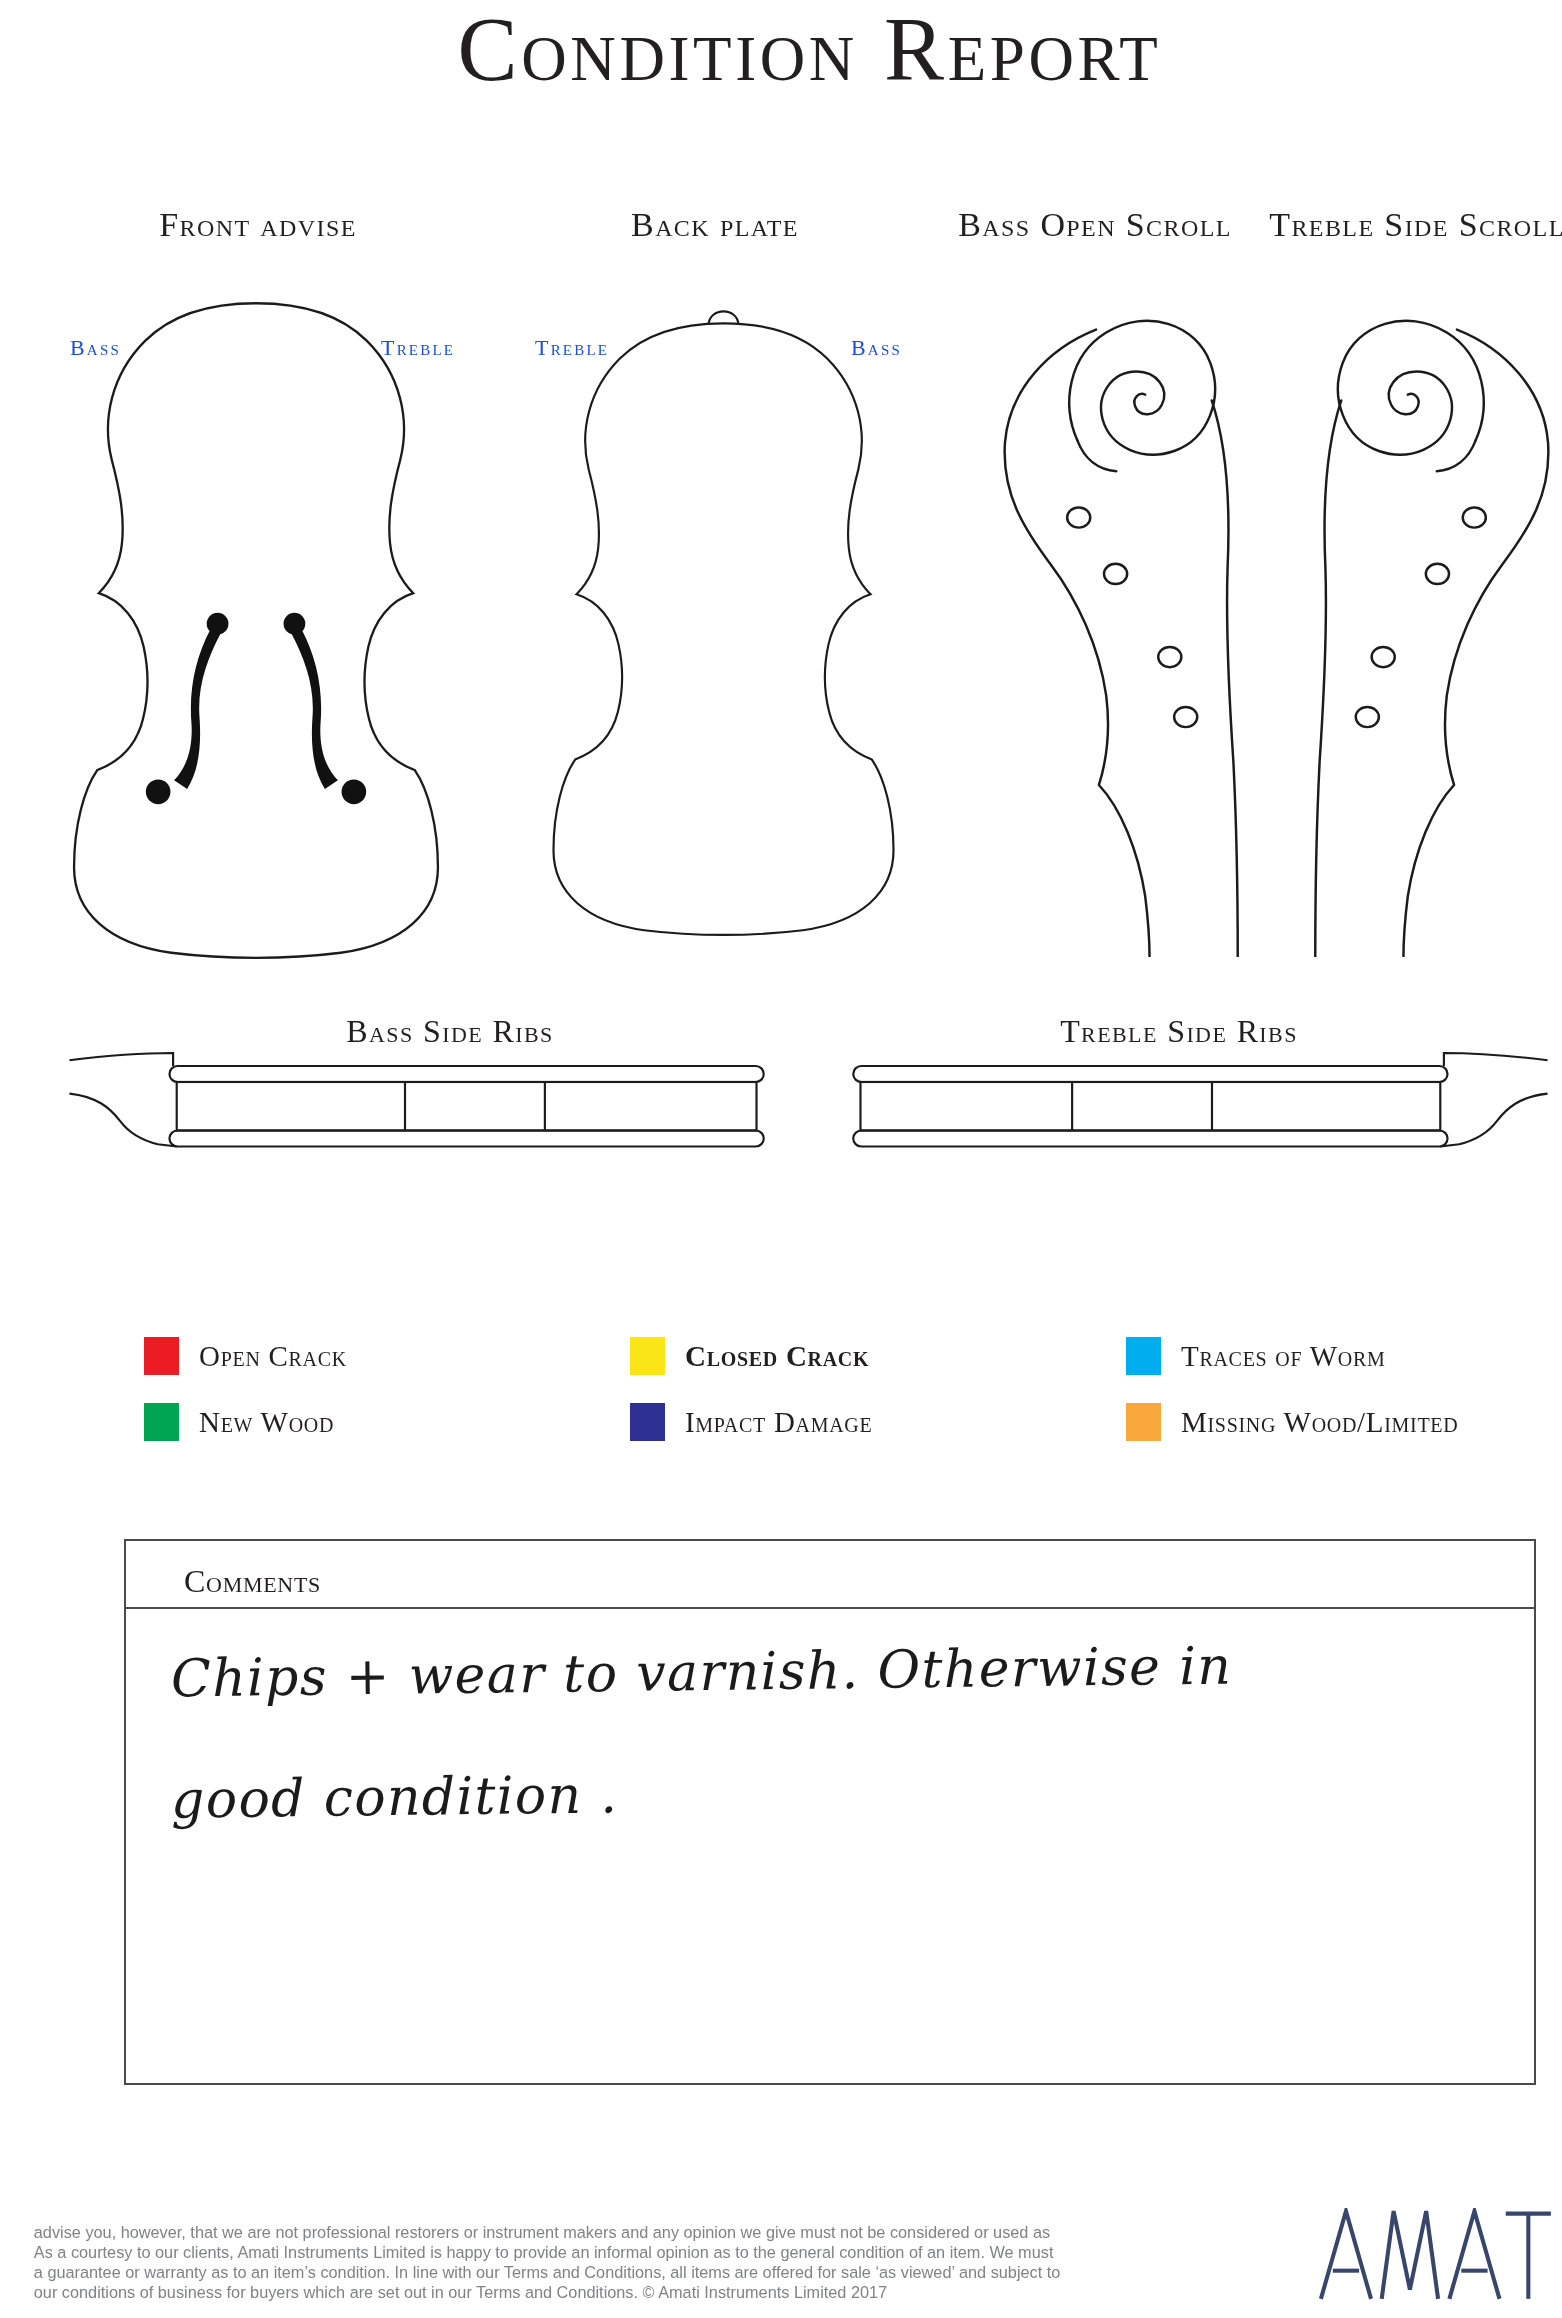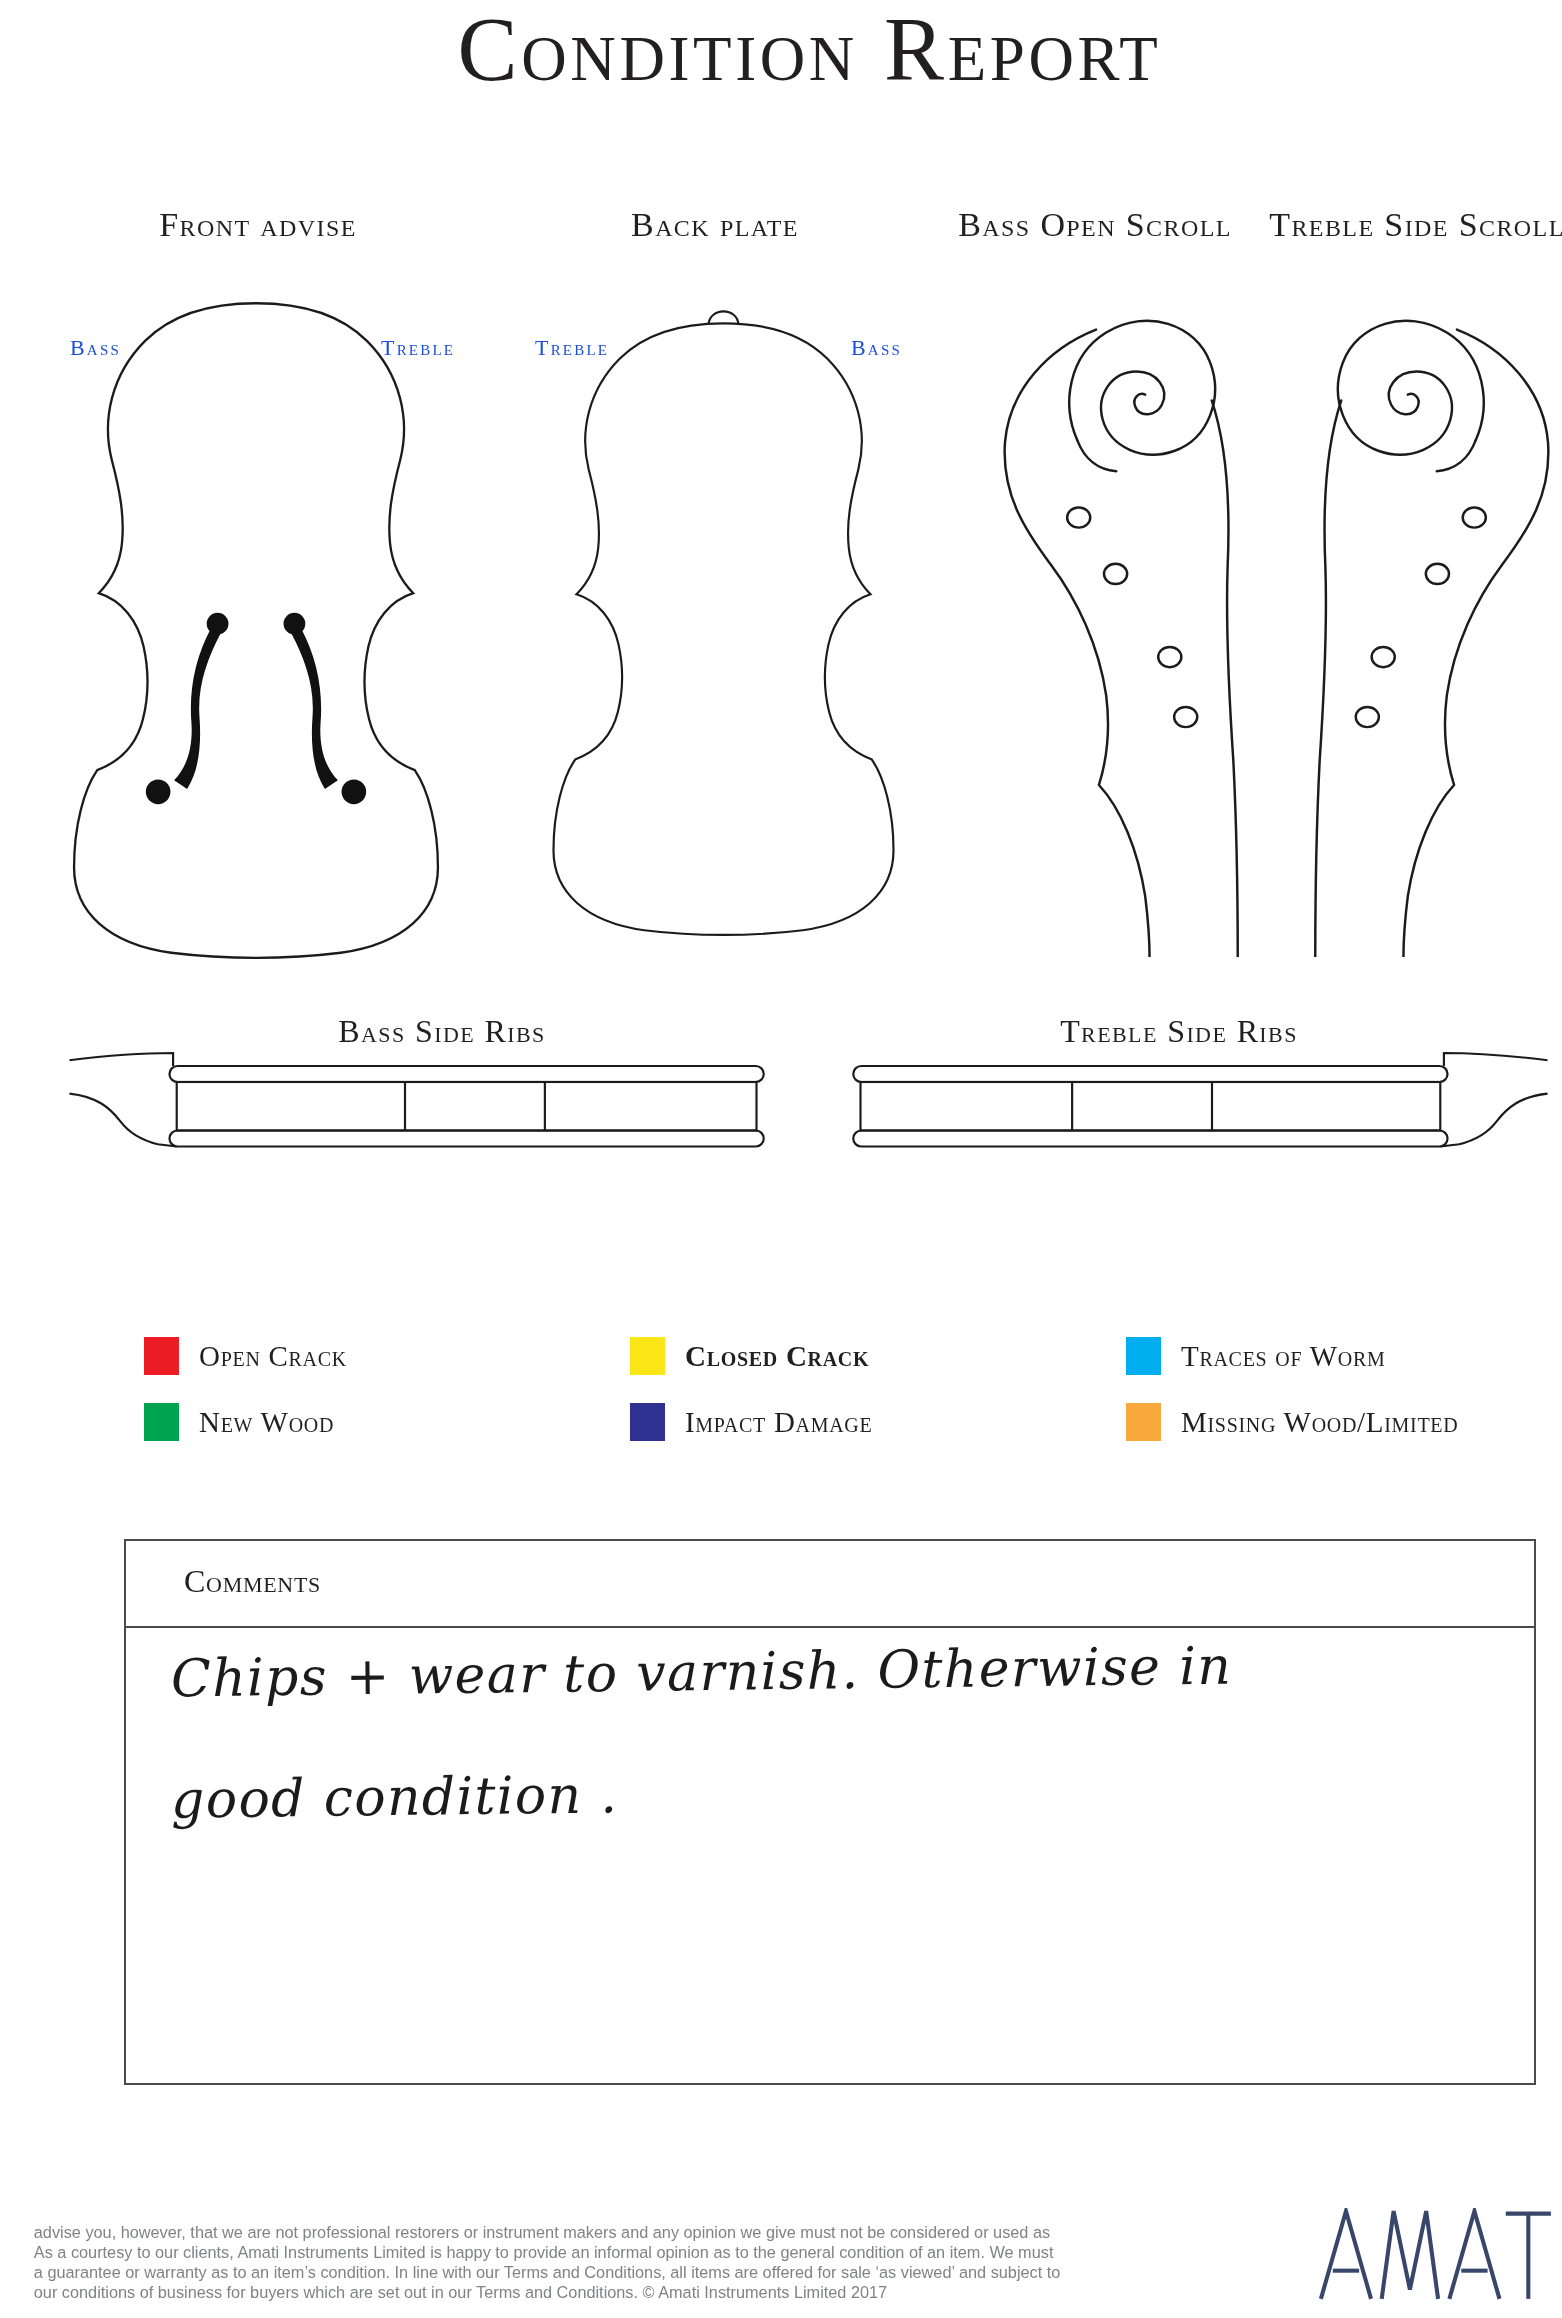--- a/index.html
+++ b/index.html
@@ -28,21 +28,21 @@
   .legend-label{
     position:absolute;left:55px;top:50%;transform:translateY(-54%);
     font-size:29px;letter-spacing:0.7px;white-space:nowrap;
   }
   .legend-label.bold{font-weight:600;}
   .comments-box{
     left:96px;top:1539px;width:1412px;height:546px;
     border:2.2px solid #4b4b4d;box-sizing:border-box;background:#fff;
   }
   .comments-header{
-    position:absolute;left:0;top:0;width:100%;height:87px;
+    position:absolute;left:0;top:0;width:100%;height:68px;
     border-bottom:2.2px solid #4b4b4d;box-sizing:border-box;
   }
   .comments-title{
     position:absolute;left:58px;top:22px;font-size:32px;letter-spacing:0.7px;
   }
   .handwriting{
     position:absolute;left:45px;
     font-family:"DejaVu Serif", serif;font-style:italic;
     font-size:52px;color:#1b1b1b;letter-spacing:1.4px;white-space:nowrap;
     transform:rotate(-0.7deg);
@@ -137,21 +137,21 @@
   <svg class="abs" style="left:968px;top:292px;" width="250" height="665" viewBox="0 0 345 920">
     <use href="#scroll"></use>
   </svg>
 
   <svg class="abs" style="left:1279px;top:292px;" width="250" height="665" viewBox="0 0 345 920">
     <g transform="translate(345 0) scale(-1 1)">
         <use href="#scroll"></use>
       </g>
   </svg>
 
-  <div class="abs sc ribs-hdr" style="left:262px;width:304px;font-family:Liberation Serif, serif;">Bass Side Ribs</div>
+  <div class="abs sc ribs-hdr" style="left:270px;width:304px;font-family:Liberation Serif, serif;">Bass Side Ribs</div>
   <div class="abs sc ribs-hdr" style="left:999px;width:304px;">Treble Side Ribs</div>
 
   <svg class="abs" style="left:40px;top:1050px;" width="703" height="98" viewBox="0 0 970 135">
     <use href="#ribs"></use>
   </svg>
 
   <svg class="abs" style="left:818px;top:1050px;" width="703" height="98" viewBox="0 0 970 135">
     <g transform="translate(970 0) scale(-1 1)">
         <use href="#ribs"></use>
       </g>

